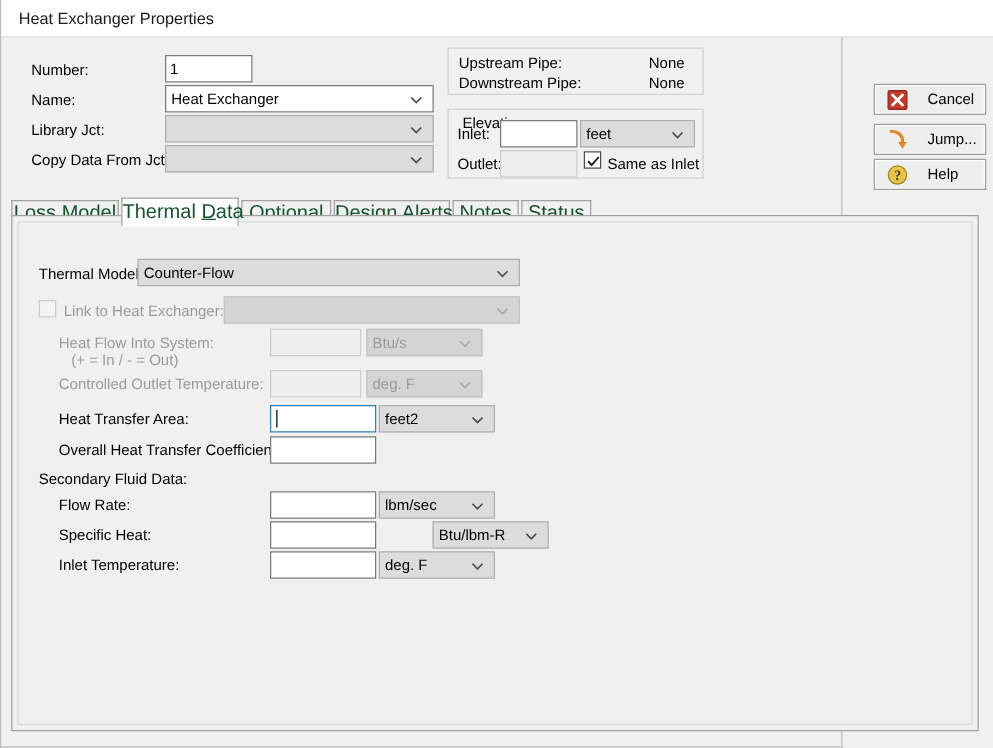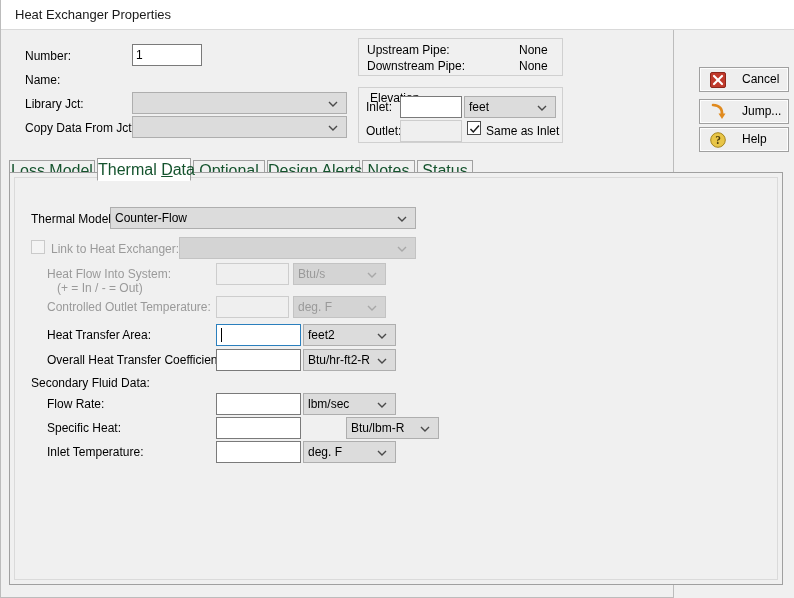--- a/index.html
+++ b/index.html
@@ -235,20 +235,28 @@
 <div id="dialog">
 
   <div id="titlebar">
     <div id="title-text">Heat Exchanger Properties</div>
   </div>
 
   <div class="lbl" style="left:24px; top:49px;">Number:</div>
   <div class="txtbox" style="left:131px; top:44px; width:70px;">1</div>
 
   <div class="lbl" style="left:24px; top:73px;">Name:</div>
+  <div class="combo" style="left:131px; top:68px; width:215px;">
+    <span class="cotext">Heat Exchanger</span>
+    <span class="chev">
+      <svg width="14" height="12" viewBox="0 0 14 12">
+          <polyline points="3,4 7,8 11,4" fill="none" stroke="#4a4a4a" stroke-width="1.4"></polyline>
+        </svg>
+    </span>
+  </div>
 
   <div class="lbl" style="left:24px; top:97px;text-align:right;">Library Jct:</div>
   <div class="combo grey" style="left:131px; top:92px; width:215px;">
     <span class="cotext"></span>
     <span class="chev">
       <svg width="14" height="12" viewBox="0 0 14 12">
           <polyline points="3,4 7,8 11,4" fill="none" stroke="#4a4a4a" stroke-width="1.4"></polyline>
         </svg>
     </span>
   </div>
@@ -388,28 +396,20 @@
         <span class="cotext">feet2</span>
         <span class="chev">
           <svg width="14" height="12" viewBox="0 0 14 12">
               <polyline points="3,4 7,8 11,4" fill="none" stroke="#4a4a4a" stroke-width="1.4"></polyline>
             </svg>
         </span>
       </div>
 
       <div class="lbl" style="left:32px; top:175px;">Overall Heat Transfer Coefficient:</div>
       <div class="txtbox" style="left:201px; top:171px; width:85px;"></div>
-      <div class="combo grey" style="left:288px; top:171px; width:93px;">
-        <span class="cotext">Btu/hr-ft2-R</span>
-        <span class="chev">
-          <svg width="14" height="12" viewBox="0 0 14 12">
-              <polyline points="3,4 7,8 11,4" fill="none" stroke="#4a4a4a" stroke-width="1.4"></polyline>
-            </svg>
-        </span>
-      </div>
 
       <div class="lbl" style="left:16px; top:198px;">Secondary Fluid Data:</div>
 
       <div class="lbl" style="left:32px; top:219px;">Flow Rate:</div>
       <div class="txtbox" style="left:201px; top:215px; width:85px;"></div>
       <div class="combo grey" style="left:288px; top:215px; width:93px;">
         <span class="cotext">lbm/sec</span>
         <span class="chev">
           <svg width="14" height="12" viewBox="0 0 14 12">
               <polyline points="3,4 7,8 11,4" fill="none" stroke="#4a4a4a" stroke-width="1.4"></polyline>

